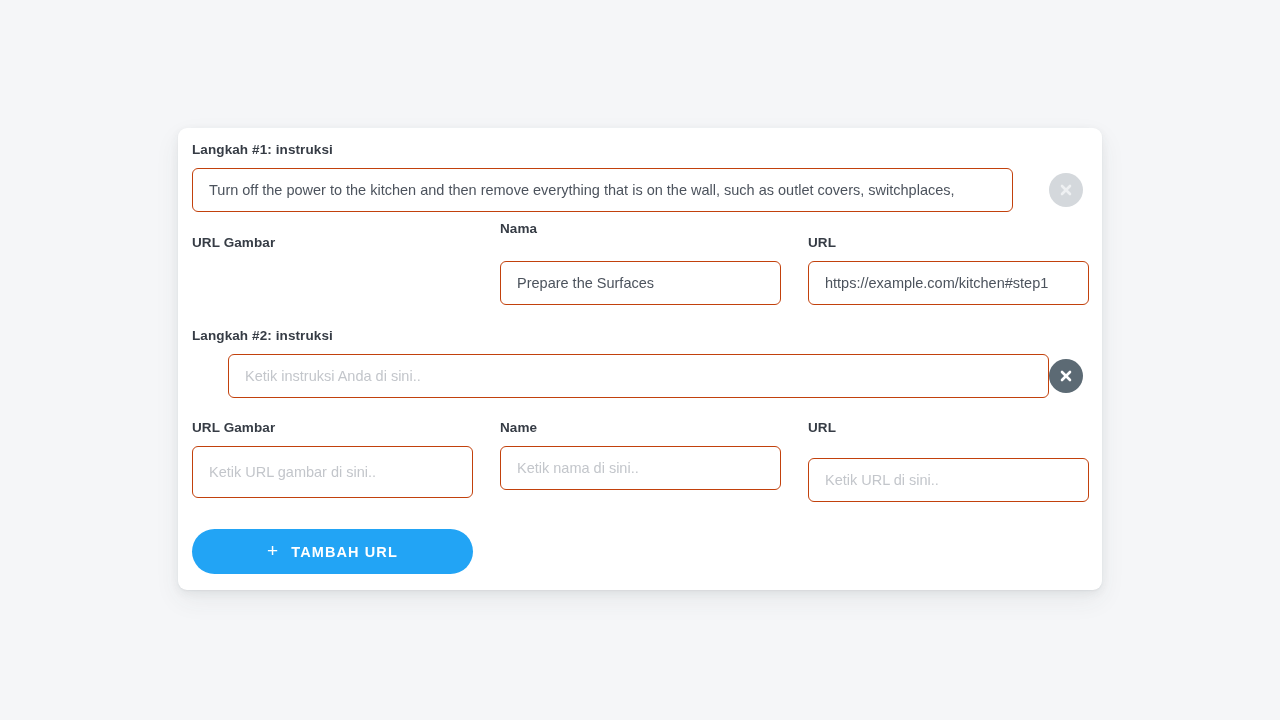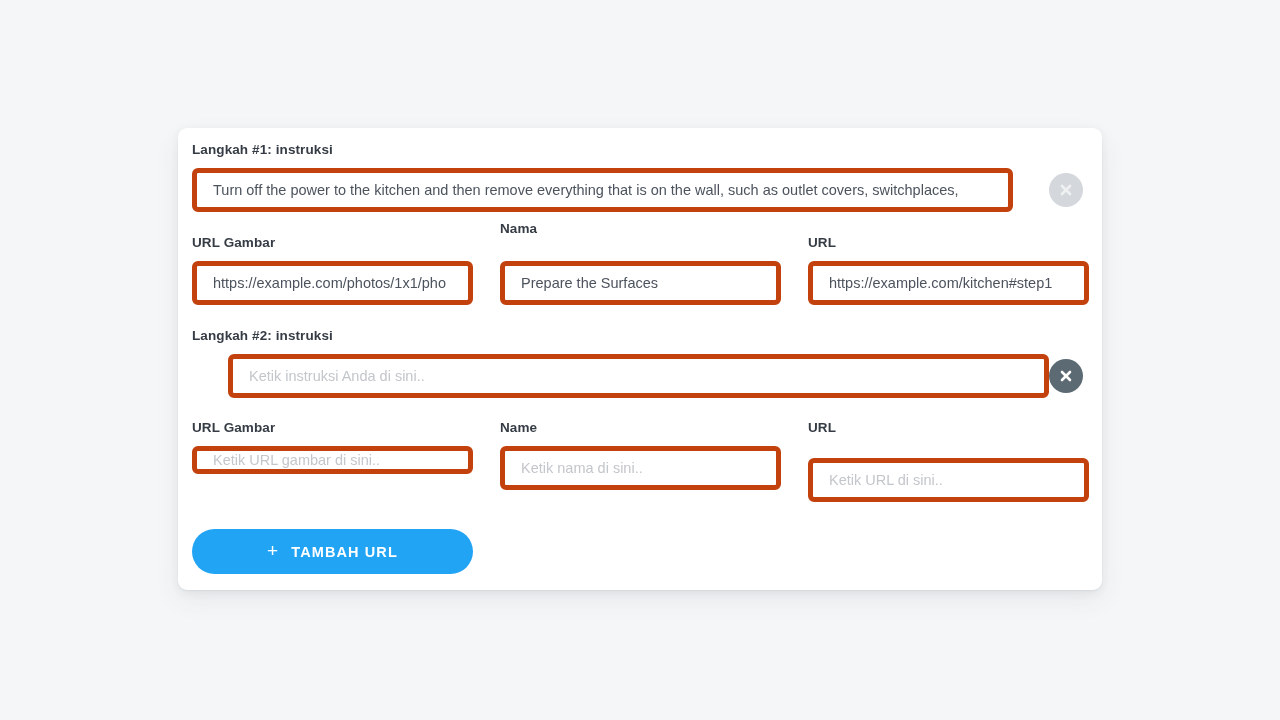--- a/index.html
+++ b/index.html
@@ -37,21 +37,21 @@
     font-size: 13.5px;
     font-weight: 700;
     color: #363c45;
     letter-spacing: 0.1px;
     white-space: nowrap;
   }
 
   .txt-input {
     position: absolute;
     background: #ffffff;
-    border: 5px solid #c2410c;
+    border: 1px solid #c2410c;
     border-radius: 6px;
     font-family: "Liberation Sans", sans-serif;
     font-size: 14.5px;
     color: #4c535d;
     padding: 0 16px;
     outline: none;
     line-height: normal;
   }
 
   .txt-input::placeholder {
@@ -117,41 +117,40 @@
     <input class="txt-input" type="text" style="left: 14px; top: 40px; width: 821px; height: 44px;" value="Turn off the power to the kitchen and then remove everything that is on the wall, such as outlet covers, switchplaces,">
 
     <button class="close-btn muted" style="left:871px; top:45px;">
       <svg width="14" height="14" viewBox="0 0 14 14" fill="none" stroke-width="2.6" stroke-linecap="round">
         <line x1="3" y1="3" x2="11" y2="11"></line>
         <line x1="11" y1="3" x2="3" y2="11"></line>
       </svg>
     </button>
 
     <div class="field-label" style="left:14px; top:107px;">URL Gambar</div>
-    <input class="txt-input" type="text" style="left: 14px; top: 133px; width: 281px; height: 44px;" value="https://example.com/photos/1x1/pho">
 
     <div class="field-label" style="left:322px; top:93px;">Nama</div>
     <input class="txt-input" type="text" style="left: 322px; top: 133px; width: 281px; height: 44px;" value="Prepare the Surfaces">
 
     <div class="field-label" style="left:630px; top:107px;">URL</div>
     <input class="txt-input" type="text" style="left: 630px; top: 133px; width: 281px; height: 44px;" value="https://example.com/kitchen#step1">
 
     <div class="field-label" style="left:14px; top:200px;">Langkah #2: instruksi</div>
 
     <input class="txt-input" type="text" style="left: 14px; top: 226px; width: 821px; height: 44px; margin-left: 36px;" placeholder="Ketik instruksi Anda di sini..">
 
     <button class="close-btn active" style="left:871px; top:231px;">
       <svg width="14" height="14" viewBox="0 0 14 14" fill="none" stroke-width="2.6" stroke-linecap="round">
         <line x1="3" y1="3" x2="11" y2="11"></line>
         <line x1="11" y1="3" x2="3" y2="11"></line>
       </svg>
     </button>
 
     <div class="field-label" style="left:14px; top:292px;">URL Gambar</div>
-    <input class="txt-input" type="text" style="left: 14px; top: 318px; width: 281px; height: 28px;" placeholder="Ketik URL gambar di sini..">
+    <input class="txt-input" type="text" style="left: 14px; top: 318px; width: 281px; height: 52px;" placeholder="Ketik URL gambar di sini..">
 
     <div class="field-label" style="left:322px; top:292px;">Name</div>
     <input class="txt-input" type="text" style="left: 322px; top: 318px; width: 281px; height: 44px;" placeholder="Ketik nama di sini..">
 
     <div class="field-label" style="left:630px; top:292px;">URL</div>
     <input class="txt-input" type="text" style="left: 630px; top: 318px; width: 281px; height: 44px; margin-top: 12px;" placeholder="Ketik URL di sini..">
   </div>
 
   <button class="add-btn">
     <span class="plus-glyph">+</span>

